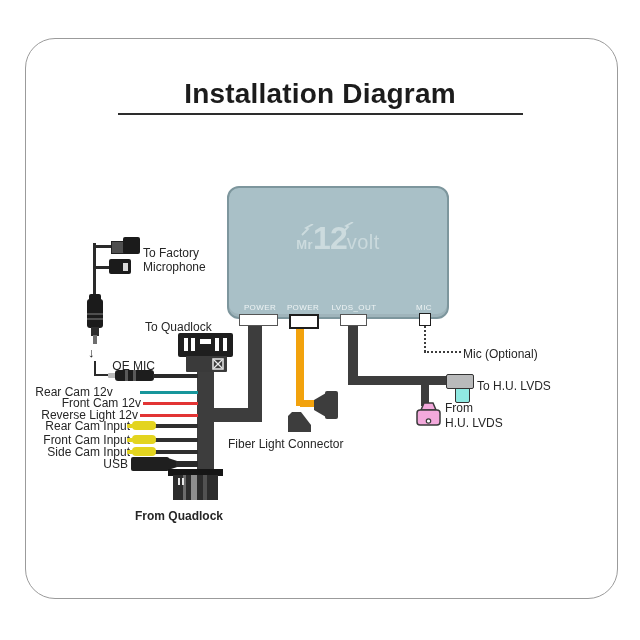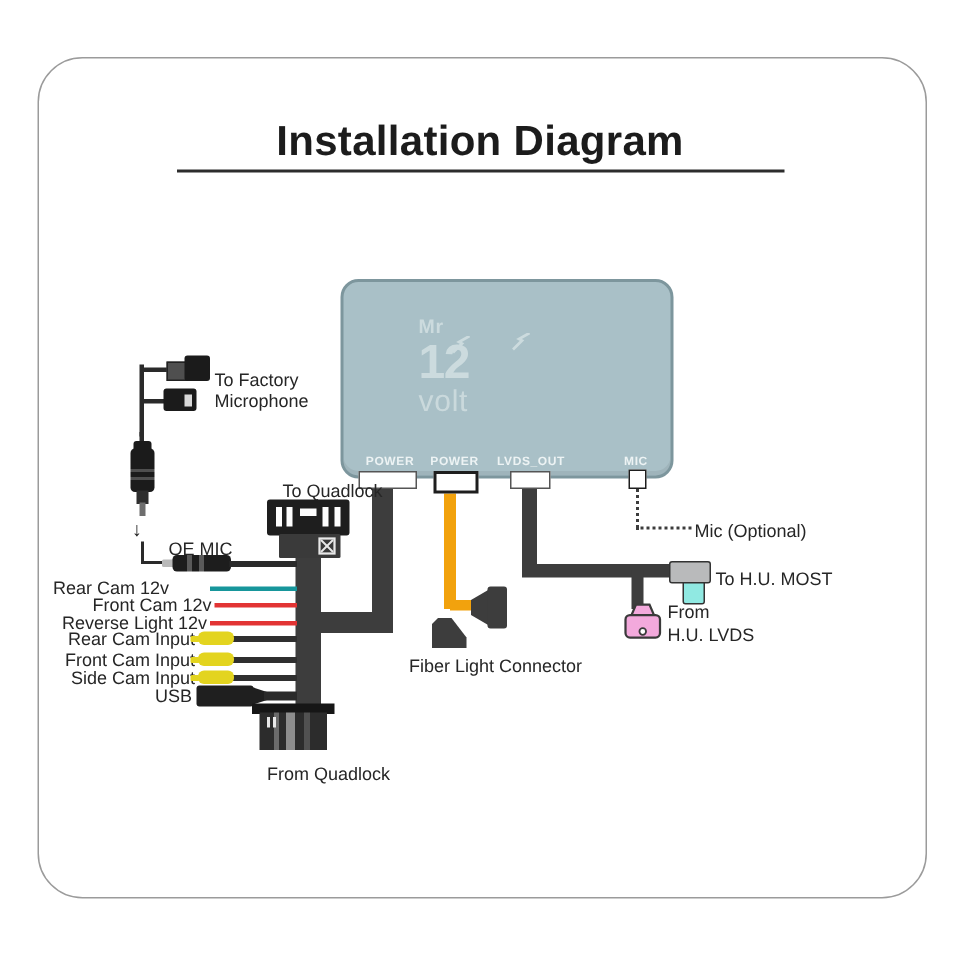--- a/index.html
+++ b/index.html
@@ -10,41 +10,41 @@
   .title{position:absolute;left:0;top:78px;width:640px;text-align:center;font-size:28px;font-weight:bold;
          letter-spacing:0.2px;color:var(--ink,#1f1f1f);}
   .divider{position:absolute;left:118px;top:113px;width:405px;height:2px;background:#2d2d2d;}
   .subtitle{position:absolute;left:0;top:120px;width:640px;text-align:center;font-size:21px;color:var(--ink,#1f1f1f);}
 
   
   .device{position:absolute;left:227px;top:186px;width:218px;height:129px;border-radius:12px;
           background:var(--device-fill,#a9c0c7);border:2px solid var(--device-border,#7d969d);
           box-shadow:inset 0 -3px 0 rgba(0,0,0,0.06);}
   .logo{position:absolute;left:50px;top:34px;width:118px;height:46px;display:flex;align-items:baseline;
-        justify-content:center;color:var(--logo,#ccdbde);flex-direction:column;}
+        justify-content:center;color:var(--logo,#ccdbde);}
   .lg-mr{font-size:13px;font-weight:bold;letter-spacing:0.5px;}
   .lg-12{font-size:32px;font-weight:bold;letter-spacing:-1px;line-height:1;}
   .lg-volt{font-size:20px;letter-spacing:0.5px;opacity:0.95;}
   .bolt{position:absolute;}
-  .port{position:absolute;bottom:5px;transform:translateX(-50%);font-size:8px;font-weight:bold;
+  .port{position:absolute;bottom:5px;transform:translateX(-50%);font-size:8px;font-weight:normal;
         letter-spacing:0.4px;color:var(--port-text,#edf3f4);white-space:nowrap;text-align:right;}
 
   
   .tab{position:absolute;background:#fff;}
   
   .cable{position:absolute;background:var(--cable,#3d3d3d);}
   .thin{position:absolute;background:#2a2a2a;}
   .fiber{position:absolute;background:var(--fiber,#f2a20d);}
   .dot-v{position:absolute;border-left:2px dotted #3c3c3c;}
   .dot-h{position:absolute;border-top:2px dotted #3c3c3c;}
 
   
   .lbl{position:absolute;font-size:12px;color:#262626;white-space:nowrap;}
   .r{text-align:right;}
-  .c{text-align:right;}
+  .c{text-align:left;}
 
   
   .wire{position:absolute;height:2.5px;}
   .rca{position:absolute;width:24px;height:9px;border-radius:4px;}
   .rca-tip{position:absolute;width:6px;height:4px;border-radius:1px;}
   .rca-wire{position:absolute;height:4px;background:#2f2f2f;}
   .usb-body{position:absolute;width:38px;height:14px;background:var(--cable-dark,#1f1f1f);border-radius:2px;}
   .usb-taper{position:absolute;width:10px;height:12px;background:var(--cable-dark,#1f1f1f);
              clip-path:polygon(0 0,100% 28%,100% 72%,0 100%);}
   .oe-tip{position:absolute;width:9px;height:5px;background:#b9b9b9;border-radius:1px;}
@@ -194,34 +194,34 @@
       <line x1="2" y1="2" x2="10" y2="10" stroke="#e8e8e8" stroke-width="1.3"></line>
       <line x1="10" y1="2" x2="2" y2="10" stroke="#e8e8e8" stroke-width="1.3"></line>
     </svg>
   </div>
 
   <div class="fq-lip"></div>
   <div class="fq-body">
     <span class="tick" style="left:5px;top:3px;width:2px;height:7px;"></span>
     <span class="tick" style="left:9px;top:3px;width:2px;height:7px;"></span>
   </div>
-  <div class="lbl c" style="left:135px;top:509px;width:125px;">From Quadlock</div>
+  <div class="lbl c" style="left:135px;top:509px;width:125px;font-weight:bold;">From Quadlock</div>
 
   <svg style="position:absolute;left:313px;top:390px;" width="26" height="30" viewBox="0 0 26 30">
     <polygon points="1,10 13,3 13,27 1,20" fill="#3d3d3d"></polygon>
     <rect x="12" y="1" width="13" height="28" rx="2" fill="#3d3d3d"></rect>
   </svg>
   <svg style="position:absolute;left:287px;top:411px;" width="26" height="22" viewBox="0 0 26 22">
     <polygon points="5,1 14,1 24,14 24,21 1,21 1,5" fill="#3d3d3d"></polygon>
   </svg>
   <div class="lbl c" style="left:228px;top:437px;width:160px;">Fiber Light Connector</div>
 
   <div class="hu-cyan"></div>
   <div class="hu-gray"></div>
-  <div class="lbl" style="left:477px;top:379px;">To H.U. MOST</div>
+  <div class="lbl" style="left:477px;top:379px;">To H.U. LVDS</div>
 
   <svg style="position:absolute;left:415px;top:402px;" width="27" height="25" viewBox="0 0 27 25">
     <path d="M9,1 L18,1 L21,8 L6,8 Z" fill="var(--hu-pink,#f3a9dc)" stroke="#3a3a3a" stroke-width="1.5"></path>
     <rect x="2" y="8" width="23" height="15" rx="3" fill="var(--hu-pink,#f3a9dc)" stroke="#3a3a3a" stroke-width="1.5"></rect>
     <circle cx="13.5" cy="19" r="2.2" fill="#ffffff" stroke="#3a3a3a" stroke-width="1.2"></circle>
   </svg>
   <div class="lbl" style="left:445px;top:401px;">From</div>
   <div class="lbl" style="left:445px;top:416px;">H.U. LVDS</div>
 
   <div class="lbl" style="left:463px;top:347px;">Mic (Optional)</div>

